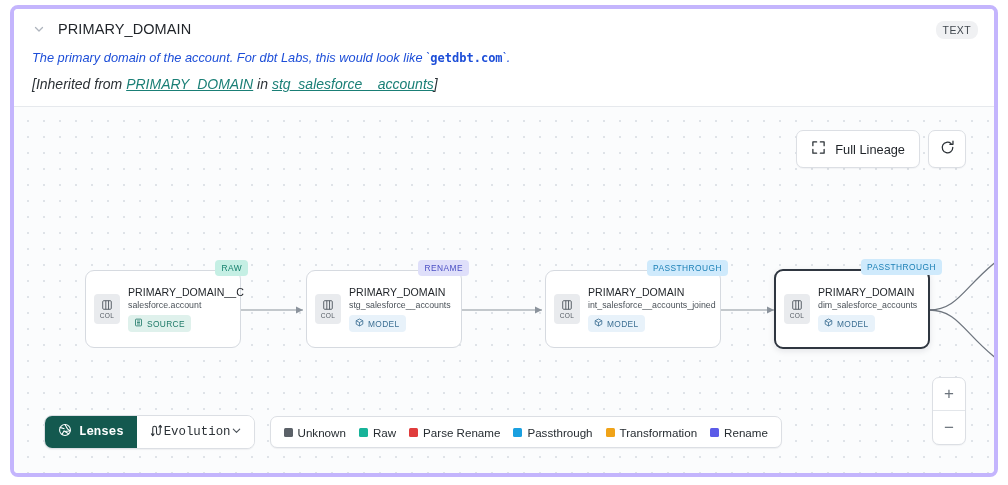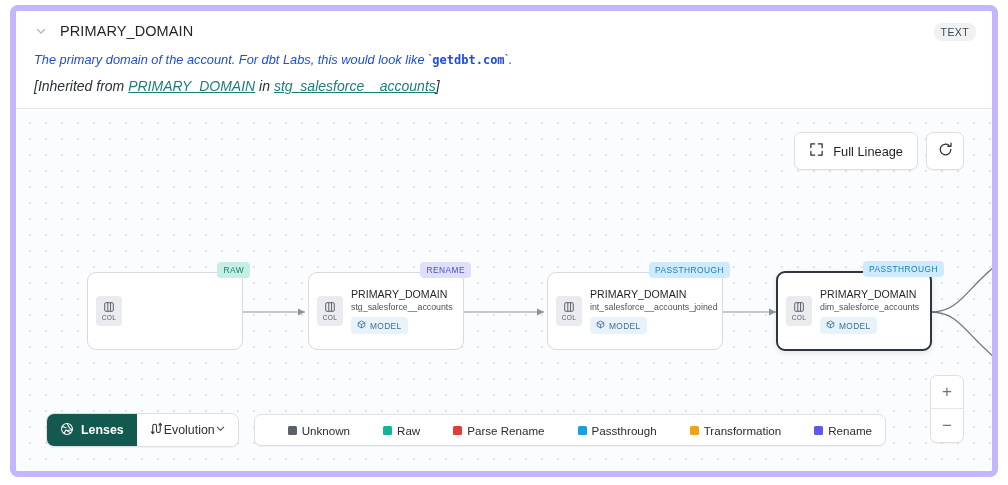--- a/index.html
+++ b/index.html
@@ -12,21 +12,21 @@
 
   .page {
     position: relative;
     width: 1008px; height: 485px;
     padding: 5px 10px 8px 10px;
   }
 
   .card {
     position: relative;
     width: 988px; height: 472px;
-    border: 6px solid #c4b5fd;
+    border: 4px solid #c4b5fd;
     border-radius: 8px;
     background: #ffffff;
     overflow: hidden;
     display: flex;
     flex-direction: column;
   }
 
   
   .header {
     position: relative;
@@ -197,20 +197,21 @@
     display: flex; align-items: center; gap: 15px;
     z-index: 6;
   }
   .seg {
     display: flex;
     border: 1px solid #dcdfe4;
     border-radius: 8px;
     overflow: hidden;
     background: #fff;
     box-shadow: 0 1px 1px rgba(16,24,40,.05);
+    font-family: Liberation Mono, monospace;
   }
   .seg .lenses {
     background: #14594f;
     color: #ffffff;
     display: flex; align-items: center; gap: 7px;
     padding: 0 13px; height: 32px;
     font-size: 12.4px; font-weight: bold;
     cursor: pointer;
   }
   .seg .evolution {
@@ -223,21 +224,21 @@
   }
   .legend {
     display: flex; align-items: center; gap: 13px;
     border: 1px solid #dcdfe4;
     border-radius: 7px;
     background: #fff;
     height: 32px;
     padding: 0 13px;
     box-shadow: 0 1px 1px rgba(16,24,40,.05);
   }
-  .lg { display: flex; align-items: center; gap: 5px; font-size: 11.6px; color: #262c31; margin-left: 20px; }
+  .lg { display: flex; align-items: center; gap: 5px; font-size: 11.6px; color: #262c31; }
   .sw { width: 9px; height: 9px; border-radius: 1.5px; display: inline-block; }
 </style>
 </head>
 <body>
 
 <div class="page">
   <div class="card">
 
     <div class="header">
       <div class="hdr-row">
@@ -301,20 +302,35 @@
           <span class="badge badge-raw">RAW</span>
           <div class="node-body">
             <div class="col-chip">
               <svg width="12" height="12" viewBox="0 0 14 14" fill="none" stroke="currentColor" stroke-width="1.1">
                   <rect x="2" y="2" width="10" height="10" rx="1.2"></rect>
                   <line x1="5.6" y1="2" x2="5.6" y2="12"></line>
                   <line x1="8.8" y1="2" x2="8.8" y2="12"></line>
                 </svg>
               <span class="lbl">COL</span>
             </div>
+            <div class="node-txt">
+              <span class="node-title">PRIMARY_DOMAIN__C</span>
+              <span class="node-sub">salesforce.account</span>
+              <span class="node-kind src">
+                <span>
+                  <svg width="9" height="9" viewBox="0 0 12 12" fill="none" stroke="currentColor" stroke-width="1.1">
+                      <rect x="2" y="1.5" width="8" height="9" rx="1"></rect>
+                      <line x1="4" y1="4" x2="8" y2="4"></line>
+                      <line x1="4" y1="6" x2="8" y2="6"></line>
+                      <line x1="4" y1="8" x2="8" y2="8"></line>
+                    </svg>
+                </span>
+                <span>SOURCE</span>
+              </span>
+            </div>
           </div>
         </div>
 
         <div class="node" style="left:292px; top:163px; width:156px;">
           <span class="badge badge-rename">RENAME</span>
           <div class="node-body">
             <div class="col-chip">
               <svg width="12" height="12" viewBox="0 0 14 14" fill="none" stroke="currentColor" stroke-width="1.1">
                   <rect x="2" y="2" width="10" height="10" rx="1.2"></rect>
                   <line x1="5.6" y1="2" x2="5.6" y2="12"></line>

